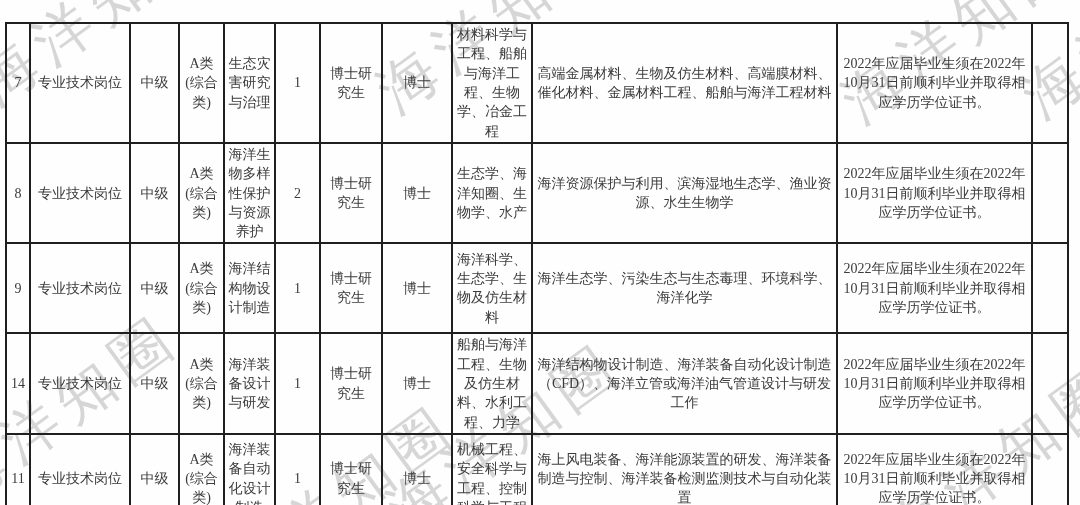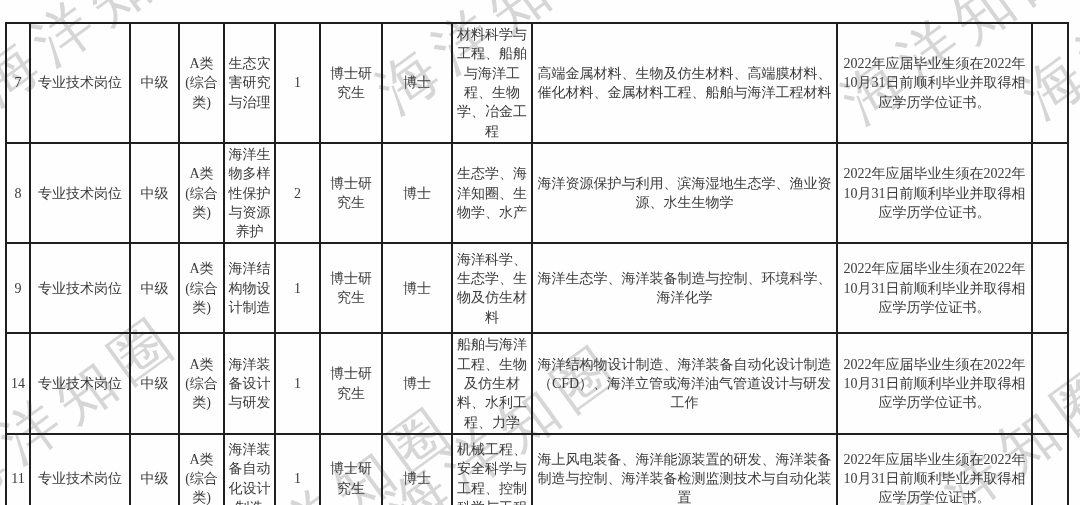--- a/index.html
+++ b/index.html
@@ -117,21 +117,21 @@
       <tr>
         <td>9</td>
         <td>专业技术岗位</td>
         <td>中级</td>
         <td>A类(综合类)</td>
         <td>海洋结构物设计制造</td>
         <td>1</td>
         <td>博士研究生</td>
         <td>博士</td>
         <td>海洋科学、生态学、生物及仿生材料</td>
-        <td class="small">海洋生态学、海洋装备制造与控制、环境科学、海洋化学</td>
+        <td class="small">海洋生态学、污染生态与生态毒理、环境科学、海洋化学</td>
         <td class="small">2022年应届毕业生须在2022年10月31日前顺利毕业并取得相应学历学位证书。</td>
         <td></td>
       </tr>
       <tr>
         <td>14</td>
         <td>专业技术岗位</td>
         <td>中级</td>
         <td>A类(综合类)</td>
         <td>海洋装备设计与研发</td>
         <td>1</td>

